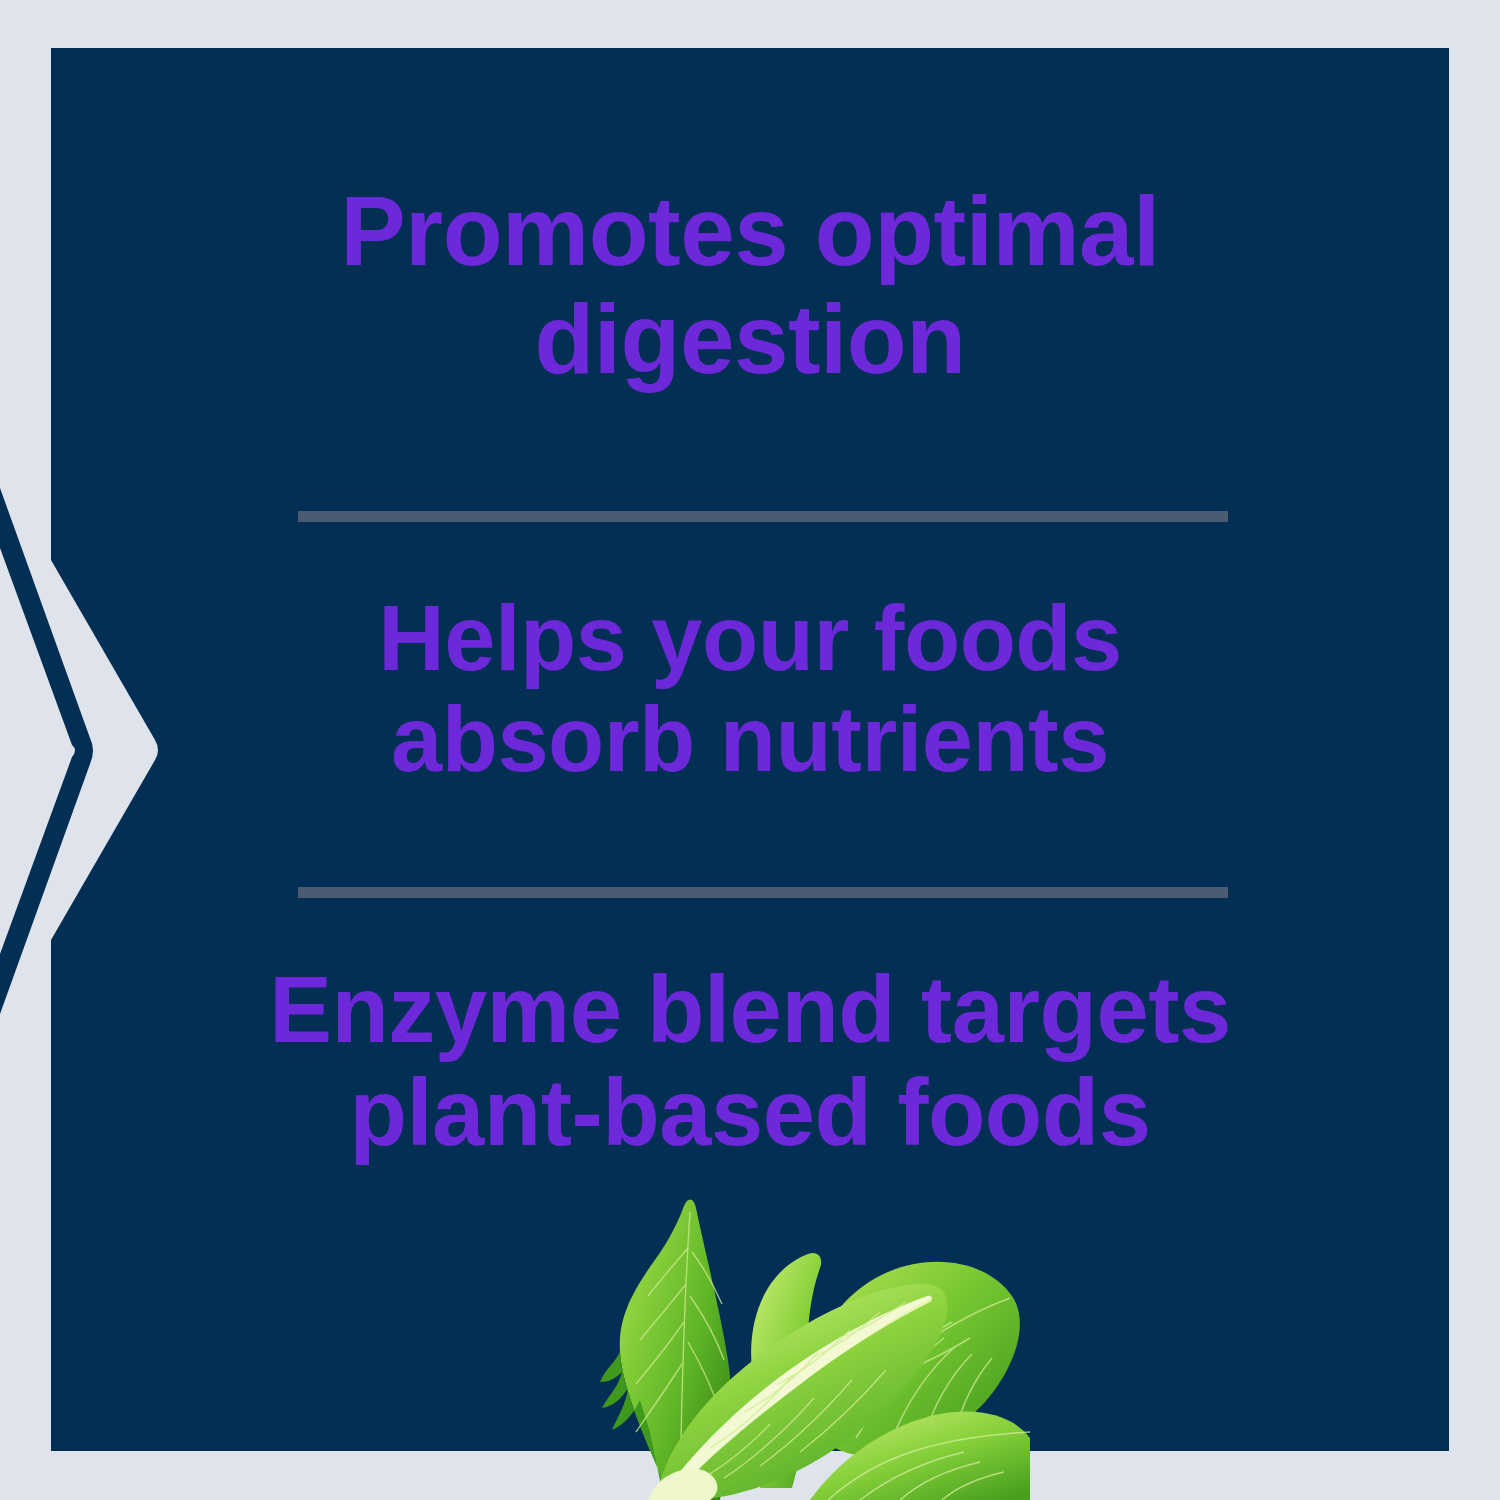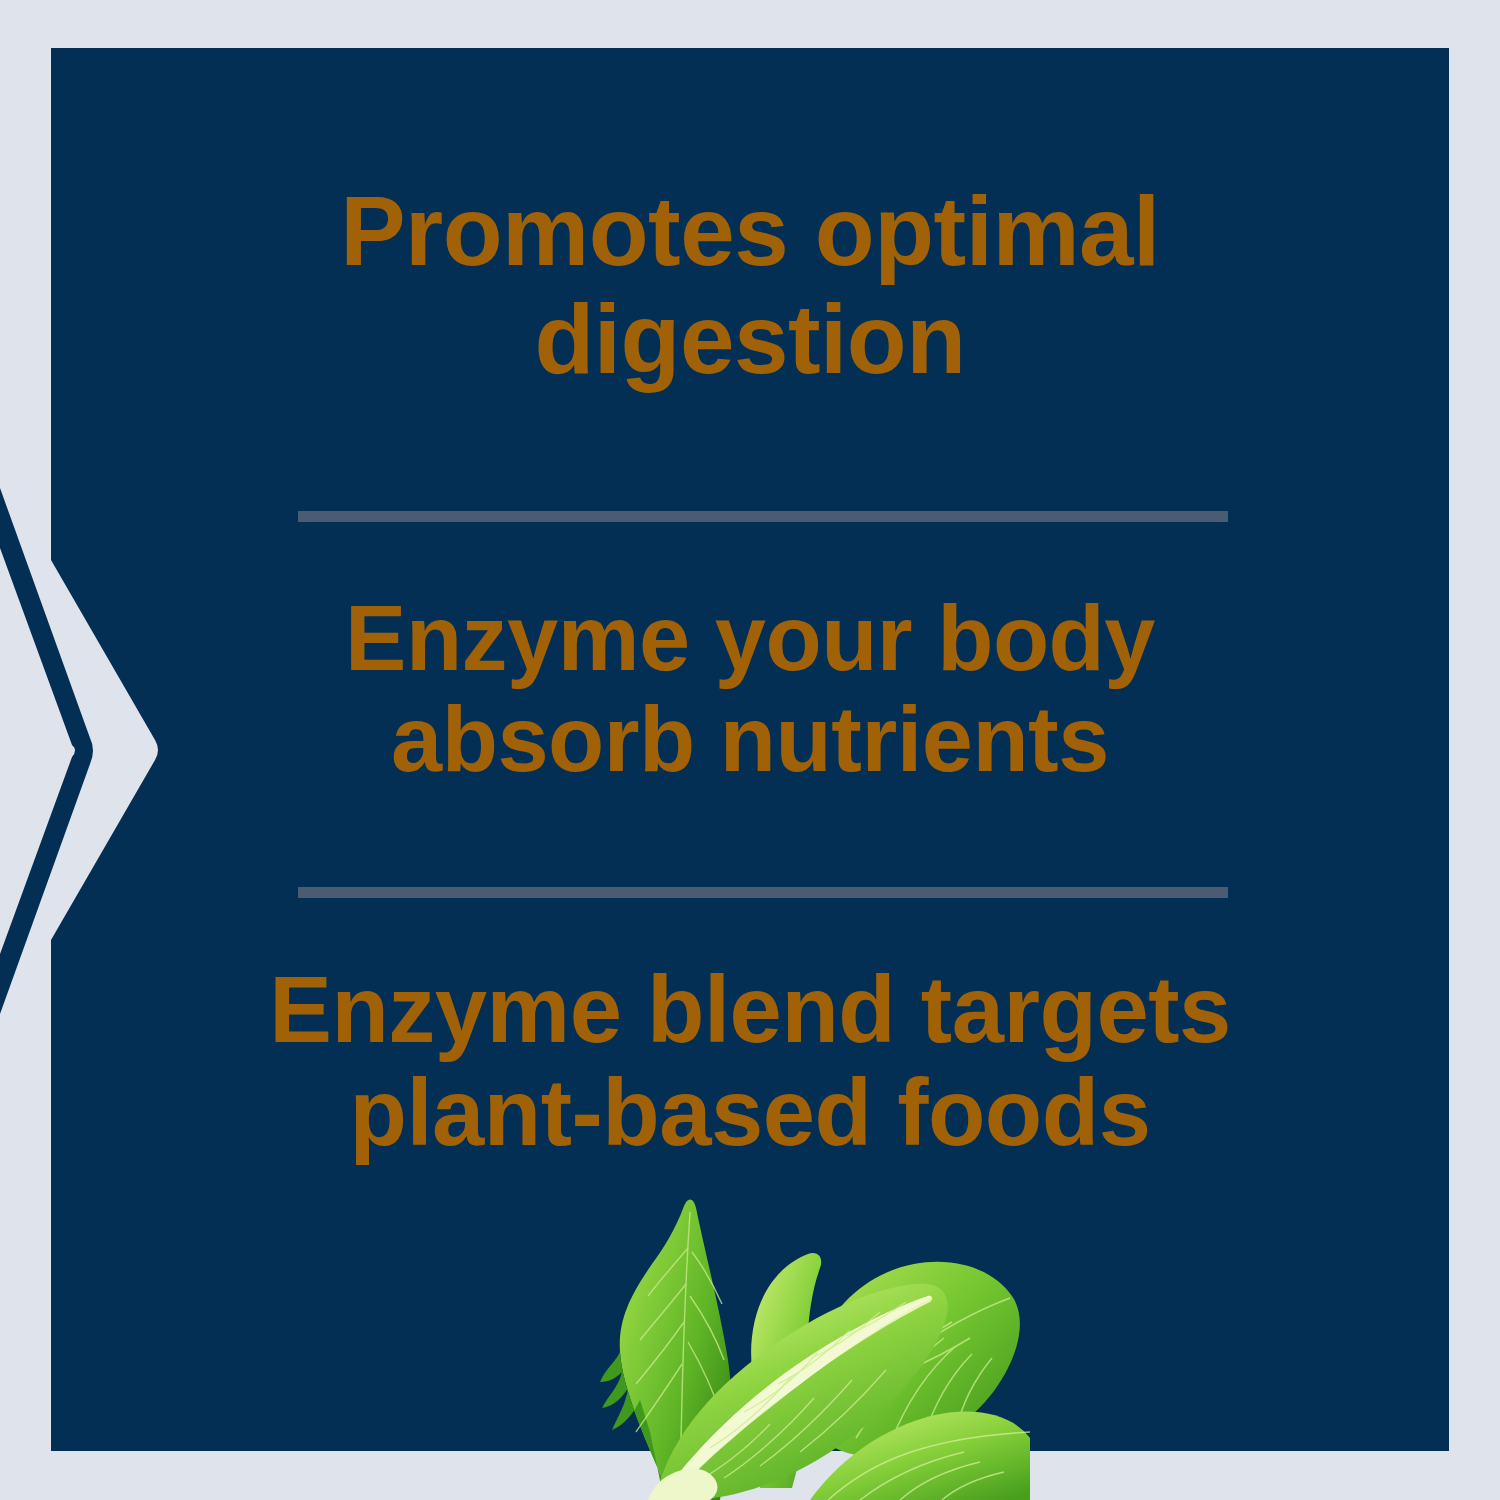--- a/index.html
+++ b/index.html
@@ -46,21 +46,21 @@
     left: 0;
     top: 0;
     width: 1500px;
     height: 1500px;
     pointer-events: none;
   }
 
   .headline {
     position: absolute;
     text-align: center;
-    color: #a16207;
+    color: #6d28d9;
     font-weight: bold;
     letter-spacing: -0.5px;
     line-height: 1.10;
     white-space: pre-line;
     font-stretch: condensed;
     text-rendering: optimizeLegibility;
   }
 
   #benefit-1 {
     left: 250px;
@@ -228,21 +228,21 @@
     </svg>
   </div>
 
   <div id="content">
 
     <div class="headline" id="benefit-1">Promotes optimal
 digestion</div>
 
     <div class="divider" id="divider-1"></div>
 
-    <div class="headline" id="benefit-2">Enzyme your body
+    <div class="headline" id="benefit-2">Helps your foods
 absorb nutrients</div>
 
     <div class="divider" id="divider-2"></div>
 
     <div class="headline" id="benefit-3">Enzyme blend targets
 plant-based foods</div>
 
   </div>
 
 </div>

